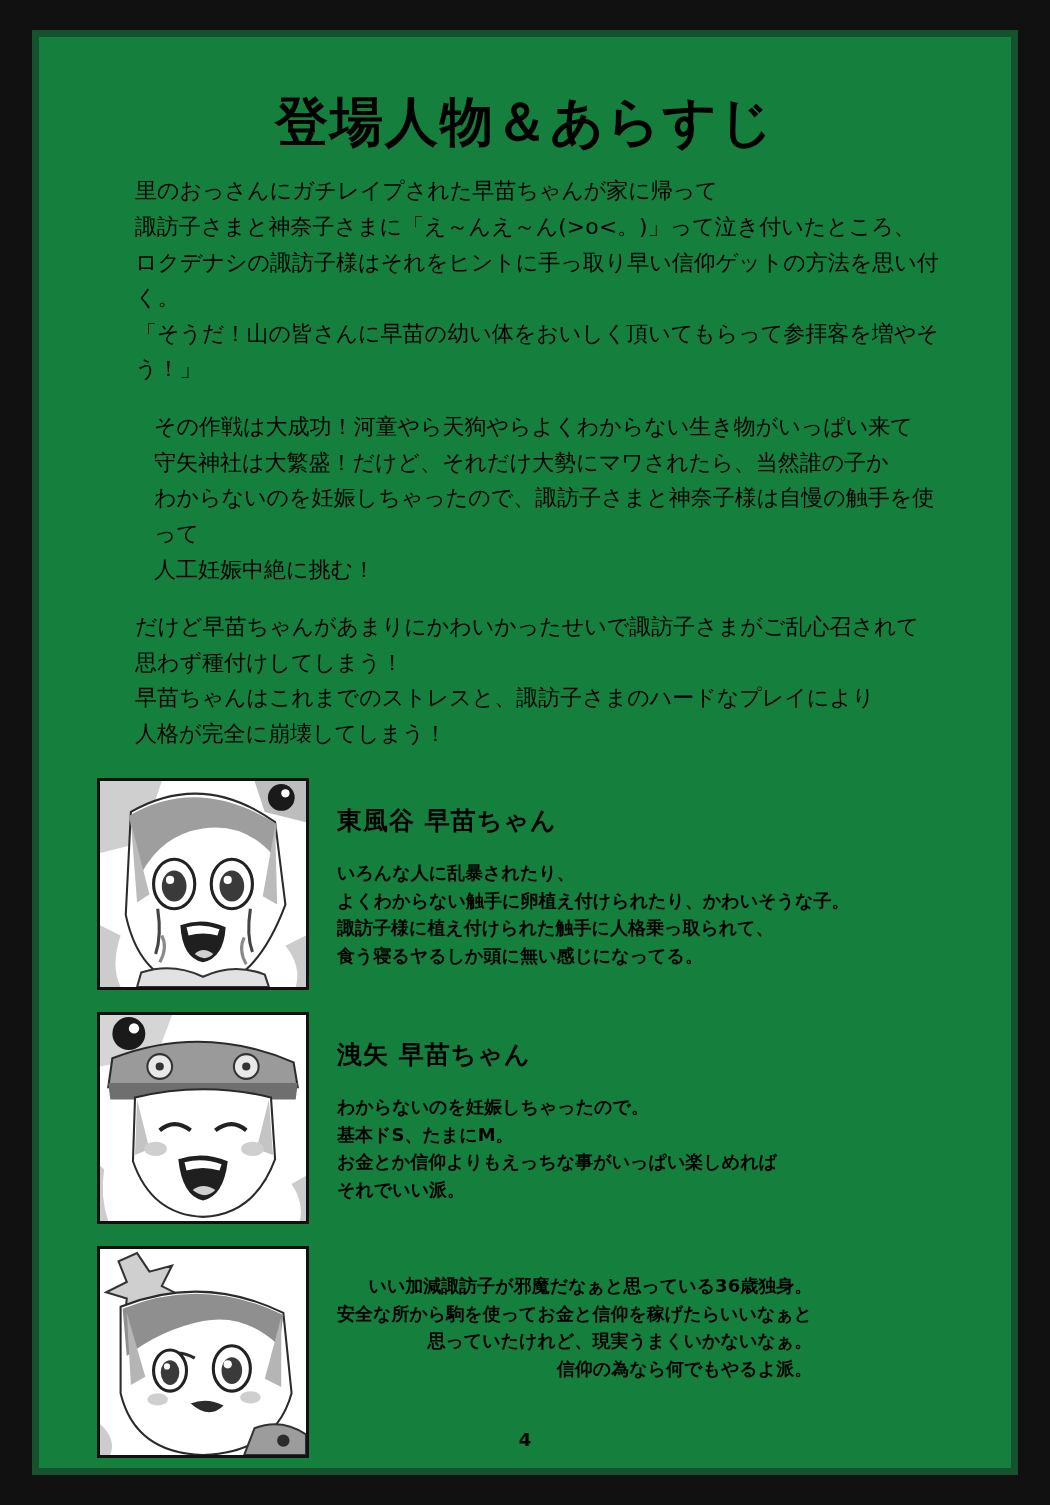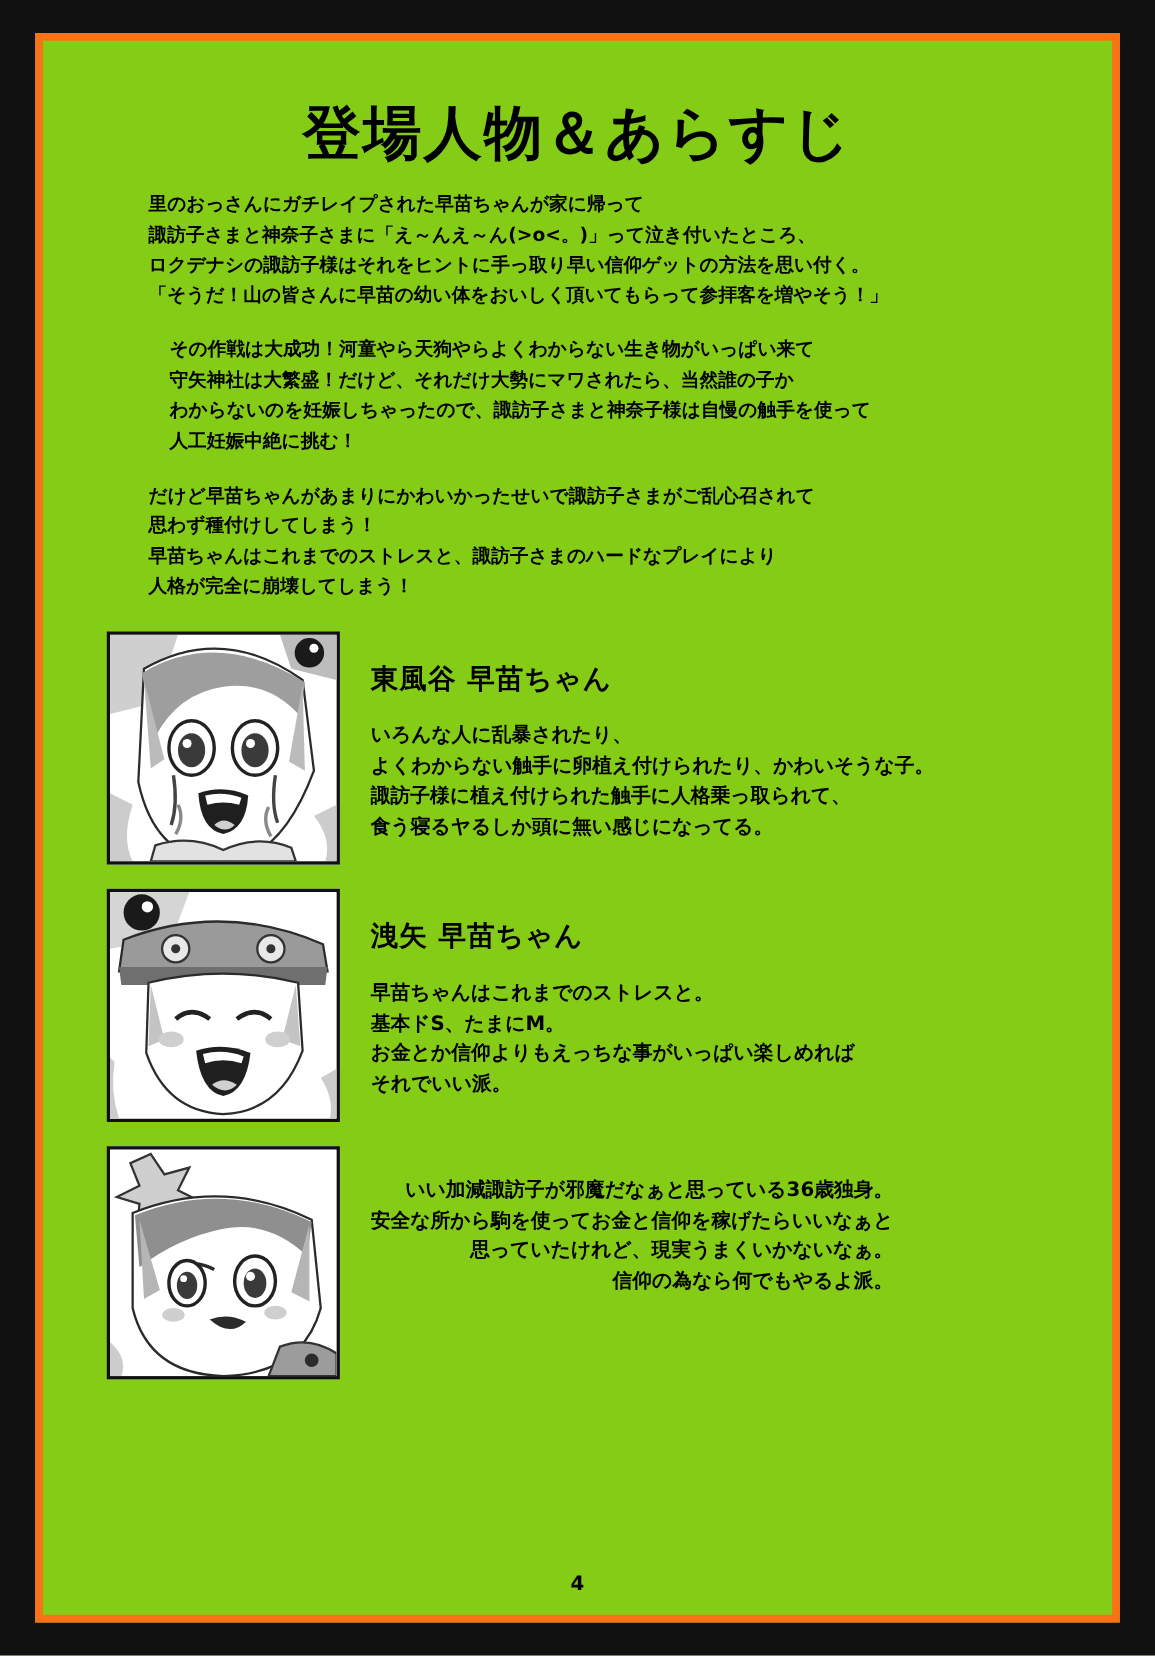--- a/index.html
+++ b/index.html
@@ -19,22 +19,22 @@
     width: 1050px;
     height: 1505px;
     background: #111111;
     box-sizing: border-box;
     padding: 30px 32px;
   }
   .inner-frame {
     position: relative;
     width: 100%;
     height: 100%;
-    background: #84cc16;
-    border: 7px solid #f97316;
+    background: #15803d;
+    border: 7px solid #14532d;
     box-sizing: border-box;
   }
   .content {
     position: absolute;
     left: 0;
     top: 0;
     right: 0;
     bottom: 0;
     padding: 38px 58px 0 58px;
     box-sizing: border-box;
@@ -42,23 +42,23 @@
   .title {
     text-align: center;
     font-size: 53px;
     font-weight: bold;
     letter-spacing: 2px;
     margin: 18px 0 10px 0;
     line-height: 1.1;
   }
   .synopsis {
     margin: 22px 0 0 38px;
-    font-size: 17px;
+    font-size: 22px;
     line-height: 1.62;
-    font-weight: bold;
+    font-weight: normal;
   }
   .synopsis p {
     margin: 0 0 22px 0;
   }
   .synopsis p:last-child {
     margin-bottom: 0;
   }
   .chars {
     margin-top: 26px;
   }
@@ -194,21 +194,21 @@
               <path d="M82 143 Q100 138 118 145 L116 151 Q100 146 84 151 Z" fill="#ffffff"></path>
               <path d="M90 170 Q100 162 112 170 Q102 180 90 170 Z" fill="#d0d0d0"></path>
               <ellipse cx="54" cy="130" rx="11" ry="7" fill="#cfcfcf"></ellipse>
               <ellipse cx="148" cy="130" rx="11" ry="7" fill="#cfcfcf"></ellipse>
               <path d="M4 150 Q0 176 8 200 L0 200 L0 146 Z" fill="#cccccc"></path>
               <path d="M186 164 Q198 182 194 200 L200 200 L200 156 Z" fill="#cccccc"></path>
             </svg>
           </div>
           <div class="char-text">
             <div class="char-name">洩矢 早苗ちゃん</div>
-            <div class="char-desc" style="white-space: pre-line;">早苗ちゃんはこれまでのストレスと。
+            <div class="char-desc" style="white-space: pre-line;">わからないのを妊娠しちゃったので。
 基本ドS、たまにM。
 お金とか信仰よりもえっちな事がいっぱい楽しめれば
 それでいい派。</div>
           </div>
         </div>
 
         <div class="char-row">
           <div class="char-thumb">
             <svg viewBox="0 0 200 200" preserveAspectRatio="none">
               <rect x="0" y="0" width="200" height="200" fill="#ffffff"></rect>

